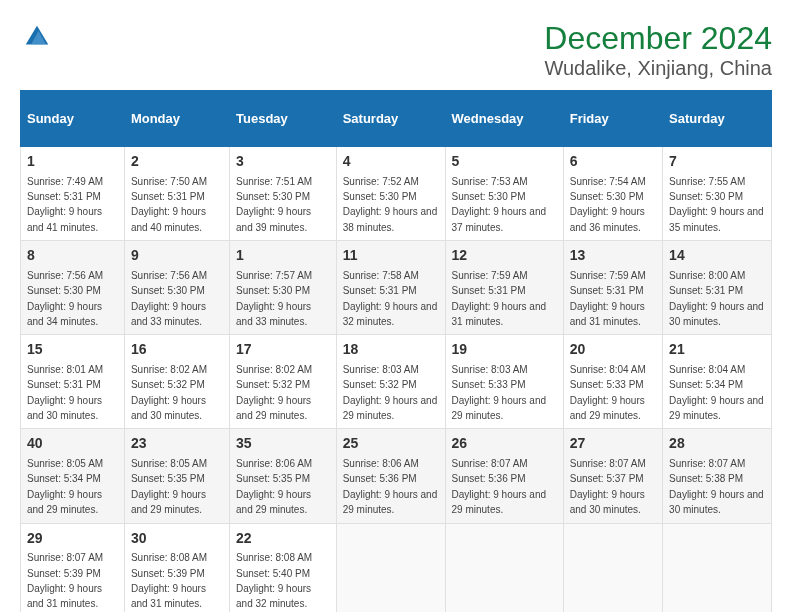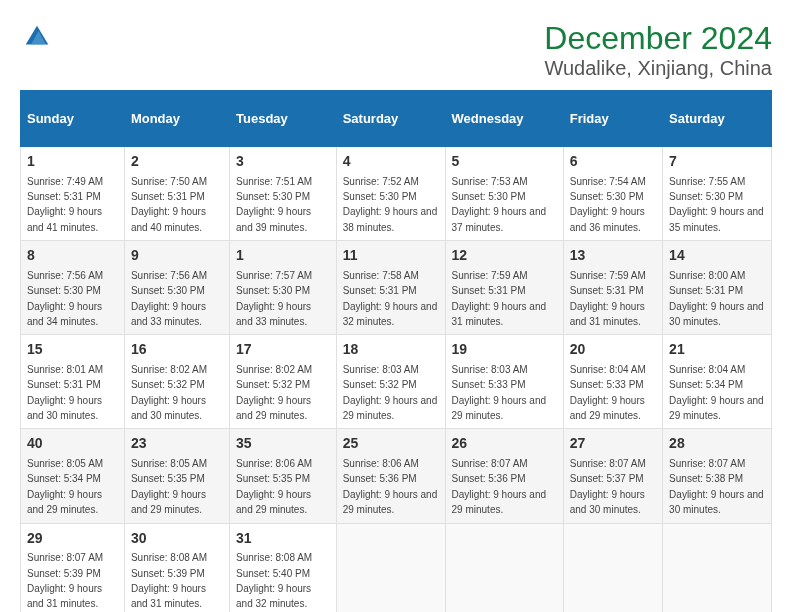--- a/index.html
+++ b/index.html
@@ -158,20 +158,20 @@
         <td><span class="day-num">23</span><span class="day-info">Sunrise: 8:05 AM<br>Sunset: 5:35 PM<br>Daylight: 9 hours and 29 minutes.</span></td>
         <td><span class="day-num">35</span><span class="day-info">Sunrise: 8:06 AM<br>Sunset: 5:35 PM<br>Daylight: 9 hours and 29 minutes.</span></td>
         <td><span class="day-num">25</span><span class="day-info">Sunrise: 8:06 AM<br>Sunset: 5:36 PM<br>Daylight: 9 hours and 29 minutes.</span></td>
         <td><span class="day-num">26</span><span class="day-info">Sunrise: 8:07 AM<br>Sunset: 5:36 PM<br>Daylight: 9 hours and 29 minutes.</span></td>
         <td><span class="day-num">27</span><span class="day-info">Sunrise: 8:07 AM<br>Sunset: 5:37 PM<br>Daylight: 9 hours and 30 minutes.</span></td>
         <td><span class="day-num">28</span><span class="day-info">Sunrise: 8:07 AM<br>Sunset: 5:38 PM<br>Daylight: 9 hours and 30 minutes.</span></td>
       </tr>
       <tr>
         <td><span class="day-num">29</span><span class="day-info">Sunrise: 8:07 AM<br>Sunset: 5:39 PM<br>Daylight: 9 hours and 31 minutes.</span></td>
         <td><span class="day-num">30</span><span class="day-info">Sunrise: 8:08 AM<br>Sunset: 5:39 PM<br>Daylight: 9 hours and 31 minutes.</span></td>
-        <td><span class="day-num">31</span><span class="day-info">Sunrise: 8:08 AM<br>Sunset: 5:40 PM<br>Daylight: 9 hours and 32 minutes.</span></td>
+        <td><span class="day-num">22</span><span class="day-info">Sunrise: 8:08 AM<br>Sunset: 5:40 PM<br>Daylight: 9 hours and 32 minutes.</span></td>
         <td class="empty-cell"></td>
         <td class="empty-cell"></td>
         <td class="empty-cell"></td>
         <td class="empty-cell"></td>
       </tr>
     </tbody>
 </table>
 
 </body></html>

